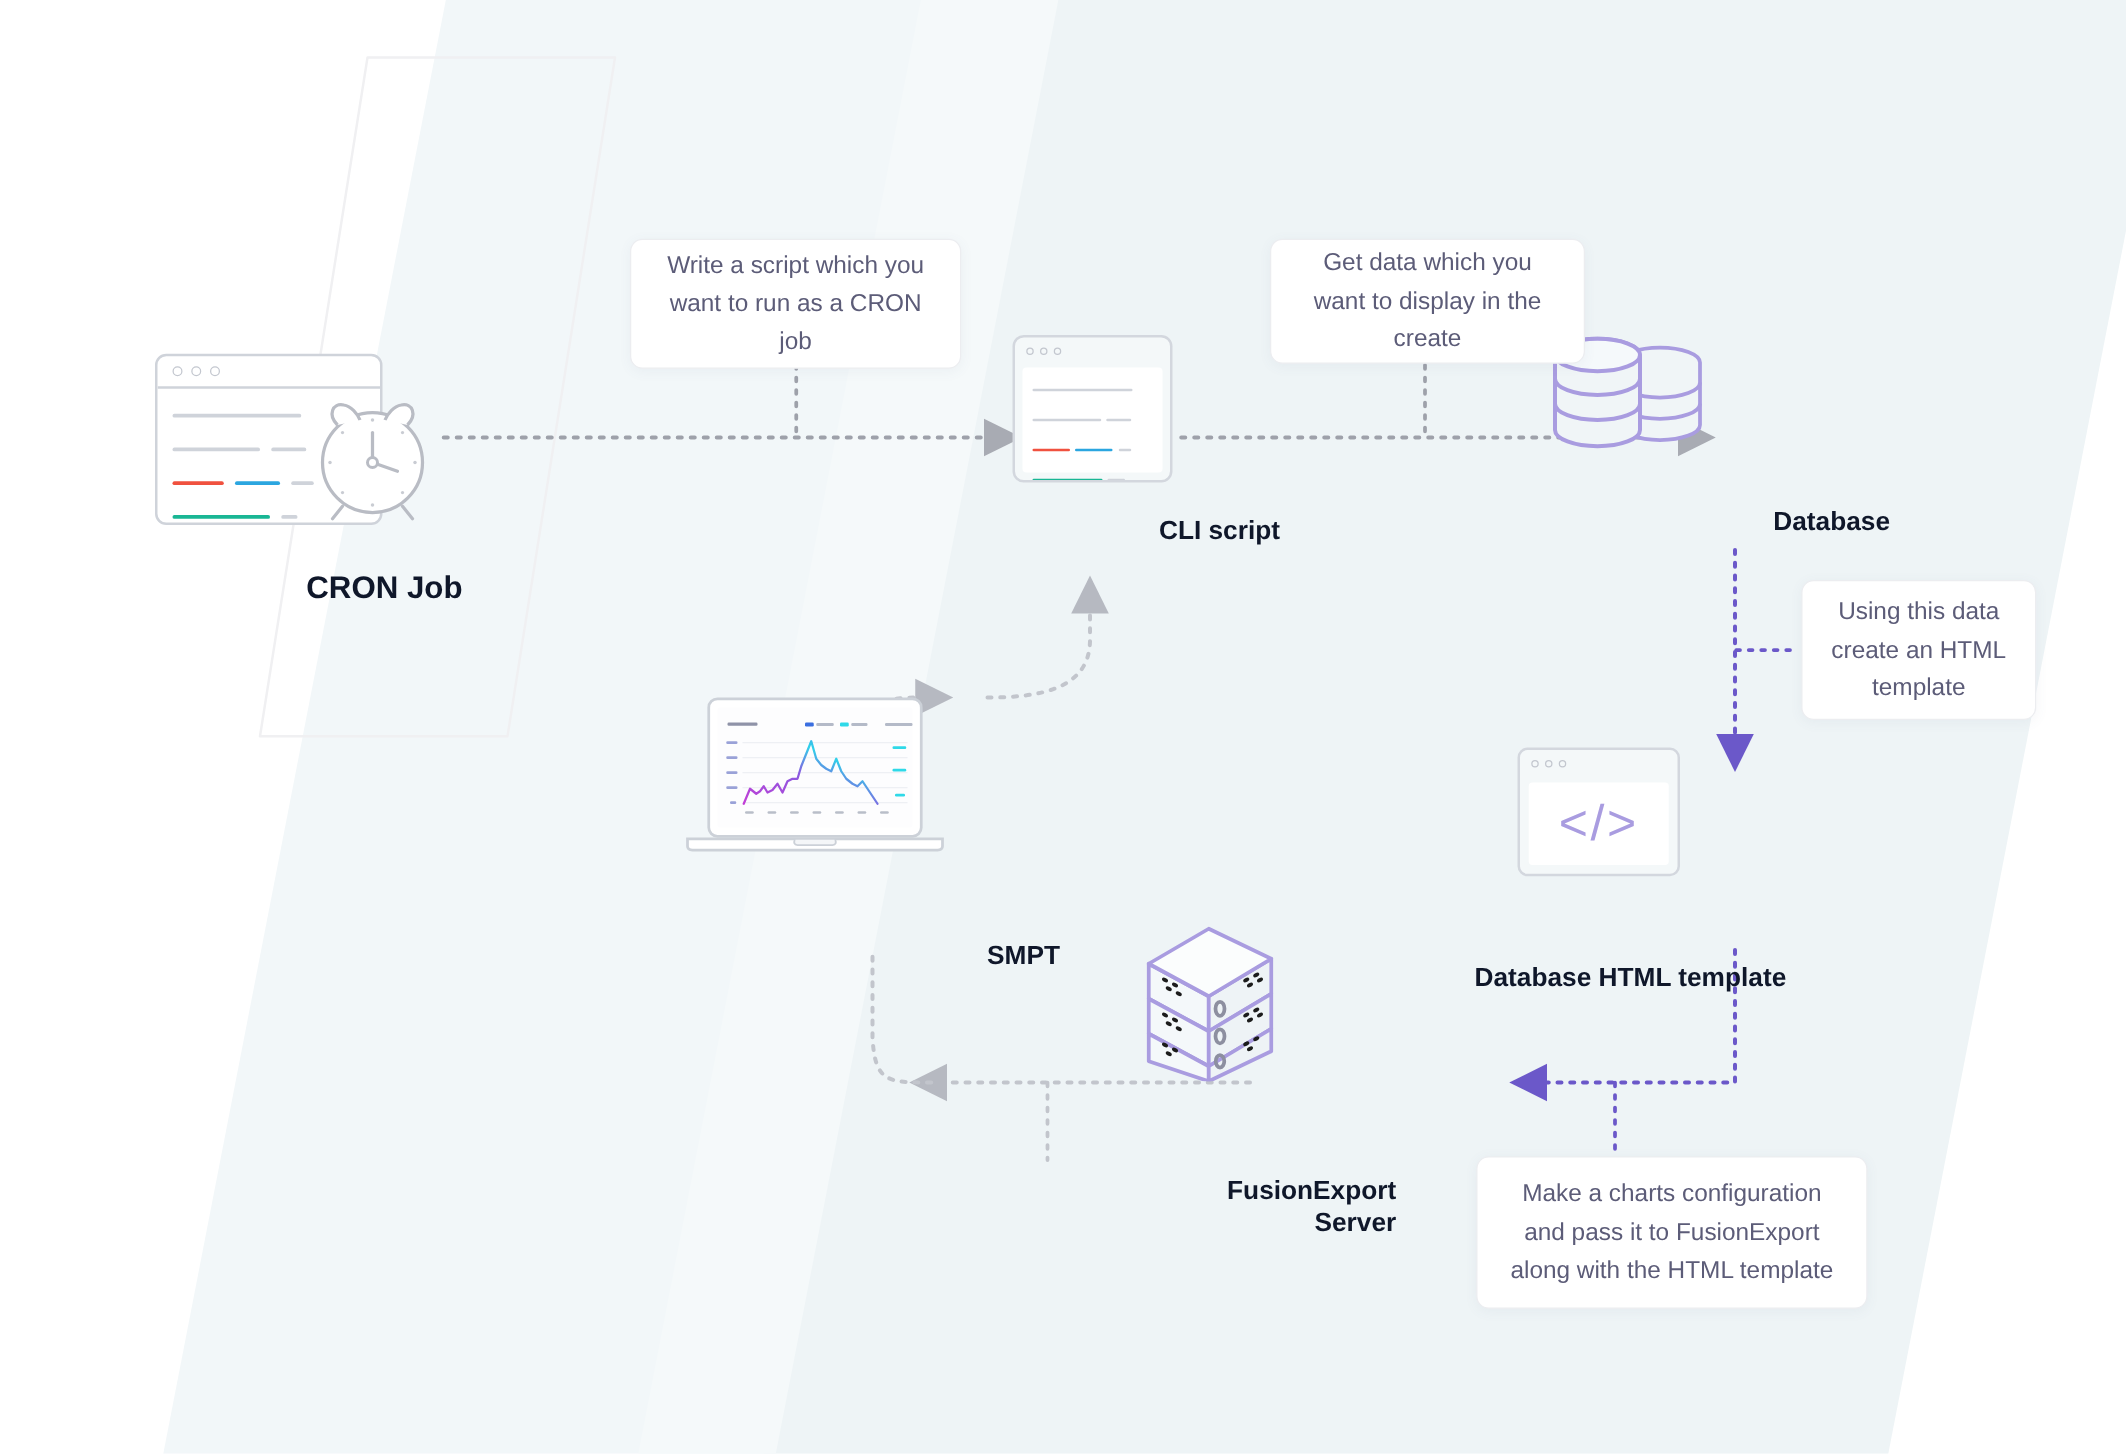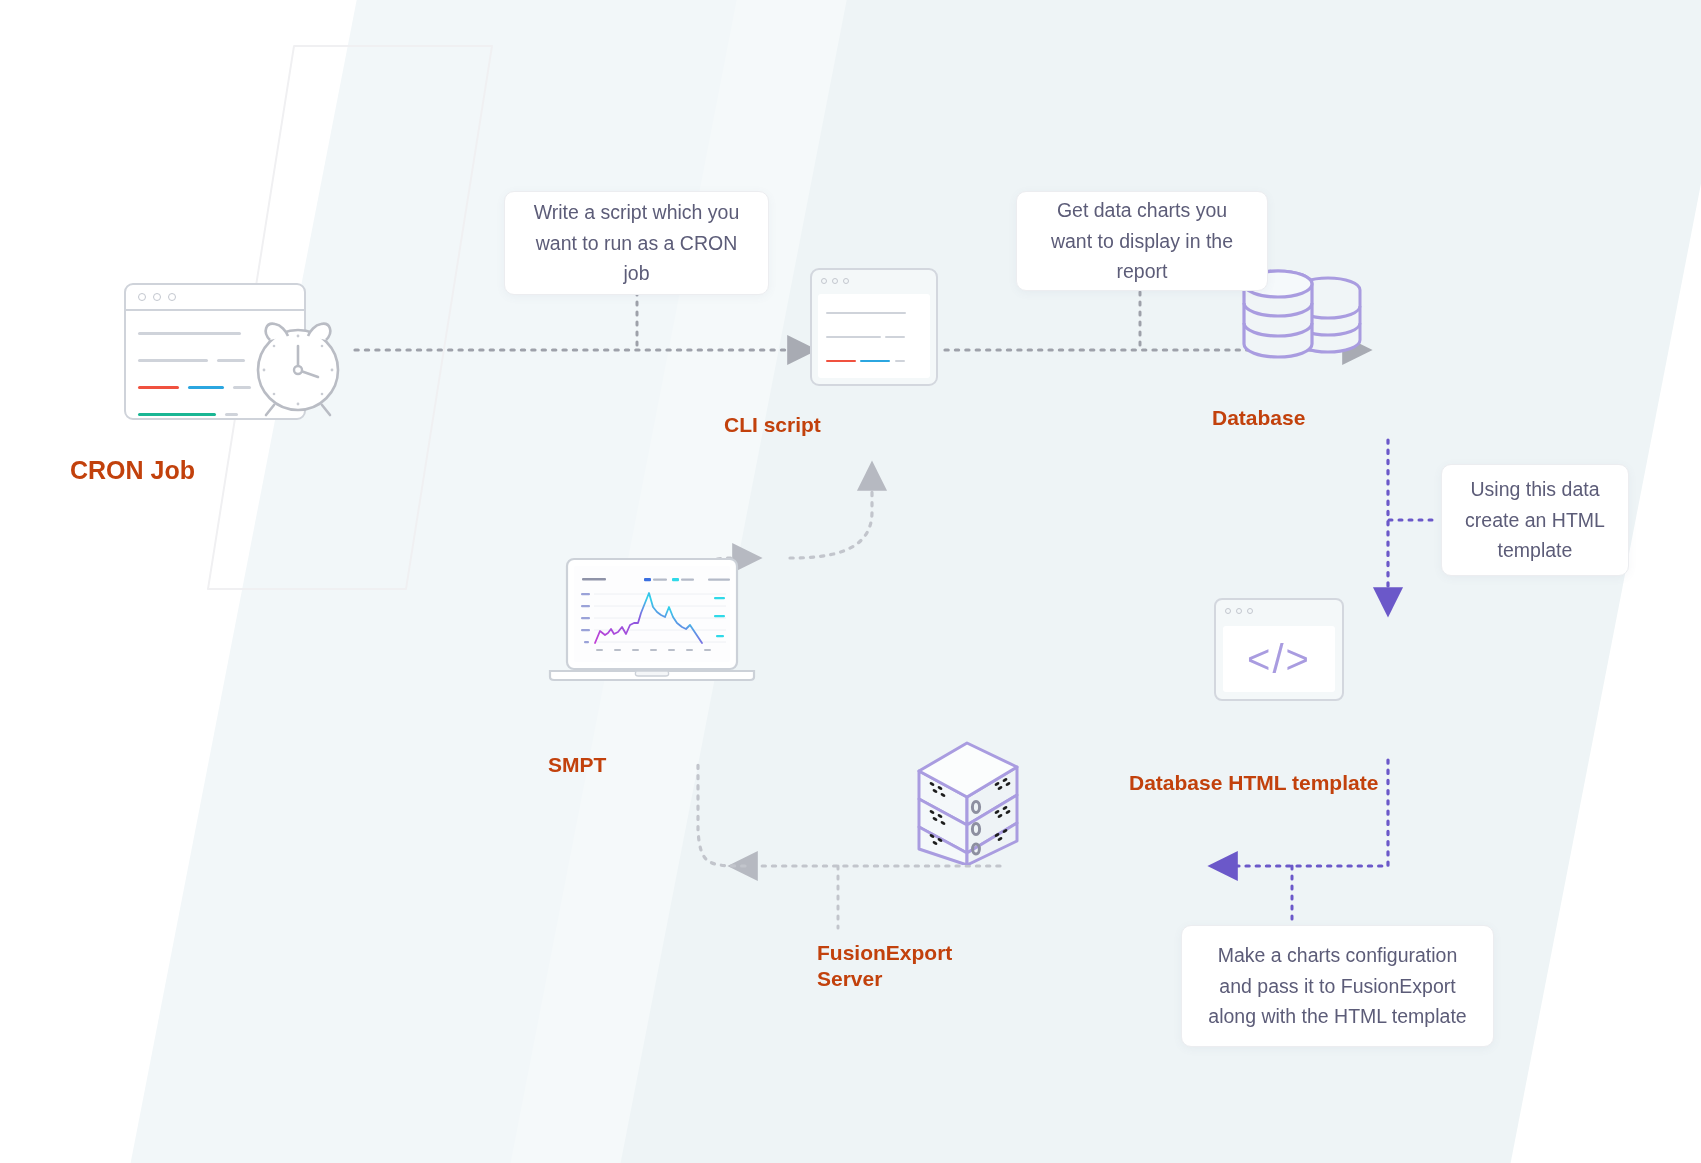--- a/index.html
+++ b/index.html
@@ -53,24 +53,24 @@
     text-align: center;
     display: flex;
     align-items: center;
     justify-content: center;
     padding: 14px 22px;
   }
 
   
   .node-label {
     position: absolute;
-    color: #c2410c;
+    color: #0f172a;
     font-weight: bold;
     font-size: 21px;
-    text-align: left;
+    text-align: right;
     line-height: 1.25;
     width: 300px;
   }
   .node-label.big { font-size: 25px; }
 
   
   .win {
     position: absolute;
     border: 2px solid #cfd3da;
     border-radius: 9px;
@@ -365,21 +365,21 @@
     </g>
   </svg>
 
   <div class="node-label" style="left:548px; top:752px;">SMPT</div>
 
   <div class="callout" style="left:504px; top:191px; width:265px; height:104px;">
     <span>Write a script which you want to run as a CRON job</span>
   </div>
 
   <div class="callout" style="left:1016px; top:191px; width:252px; height:100px;">
-    <span>Get data charts you want to display in the report</span>
+    <span>Get data which you want to display in the create</span>
   </div>
 
   <div class="callout" style="left:1441px; top:464px; width:188px; height:112px;">
     <span>Using this data create an HTML template</span>
   </div>
 
   <div class="callout" style="left:1181px; top:925px; width:313px; height:122px;align-items:center;">
     <span>Make a charts configuration and pass it to FusionExport along with the HTML template</span>
   </div>
 

